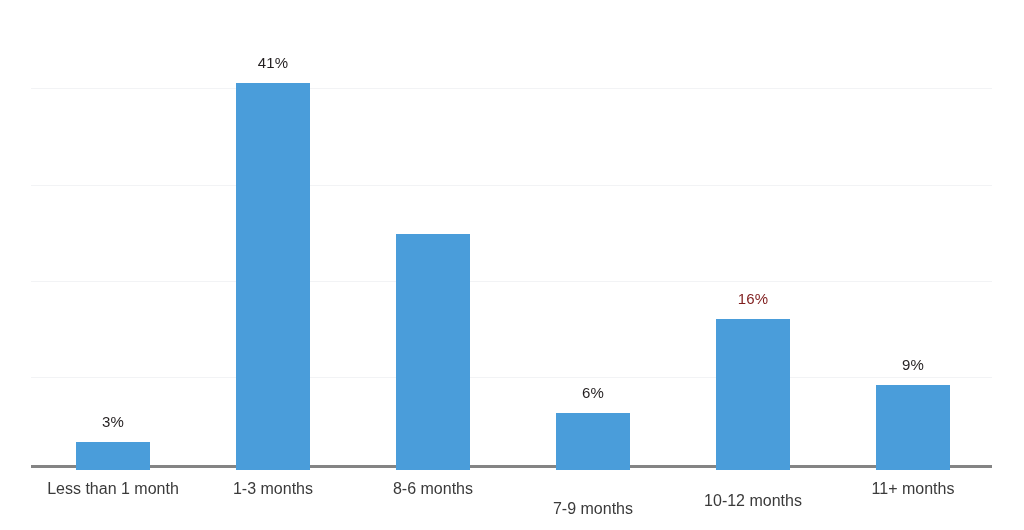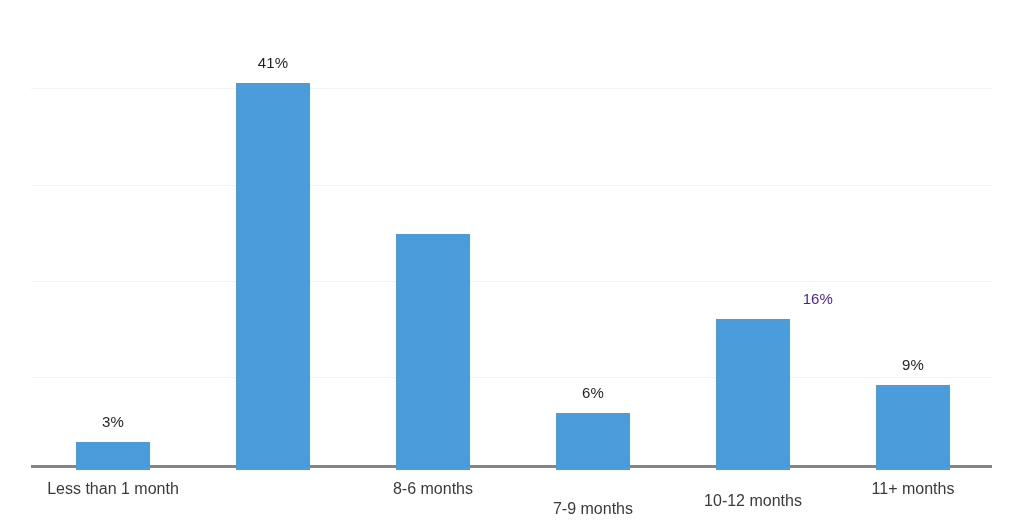--- a/index.html
+++ b/index.html
@@ -130,32 +130,33 @@
     <div class="bar-group" style="left:353px;">
       <div class="bar" style="height: 236px; background: rgb(74, 157, 218);"></div>
     </div>
 
     <div class="bar-group" style="left:513px;">
       <div class="bar-value" style="top: 379px; color: rgb(35, 31, 32);">6%</div>
       <div class="bar" style="height: 57px; background: rgb(74, 157, 218);"></div>
     </div>
 
     <div class="bar-group" style="left:673px;">
-      <div class="bar-value" style="top: 285px; color: #4c1d95; text-align: right;">16%</div>
+      <div class="bar-value" style="top: 285px; color: #7f1d1d;">16%</div>
       <div class="bar" style="height: 151px; background: rgb(74, 157, 218);"></div>
     </div>
 
     <div class="bar-group" style="left:833px;">
       <div class="bar-value" style="top: 351px; color: rgb(35, 31, 32);">9%</div>
       <div class="bar" style="height: 85px; background: rgb(74, 157, 218);"></div>
     </div>
 
   </div>
 
   <div class="categories-layer">
     <div class="cat-label" style="left: 23px; color: rgb(58, 58, 58);">Less than 1 month</div>
+    <div class="cat-label" style="left: 183px; color: rgb(58, 58, 58);">1-3 months</div>
     <div class="cat-label" style="left: 343px; color: rgb(58, 58, 58);">8-6 months</div>
     <div class="cat-label" style="left: 503px; color: rgb(58, 58, 58); margin-top: 20px;">7-9 months</div>
     <div class="cat-label" style="left: 663px; color: rgb(58, 58, 58); margin-top: 12px;">10-12 months</div>
     <div class="cat-label" style="left: 823px; color: rgb(58, 58, 58);">11+ months</div>
   </div>
 
 </div>
 
 </body></html>

